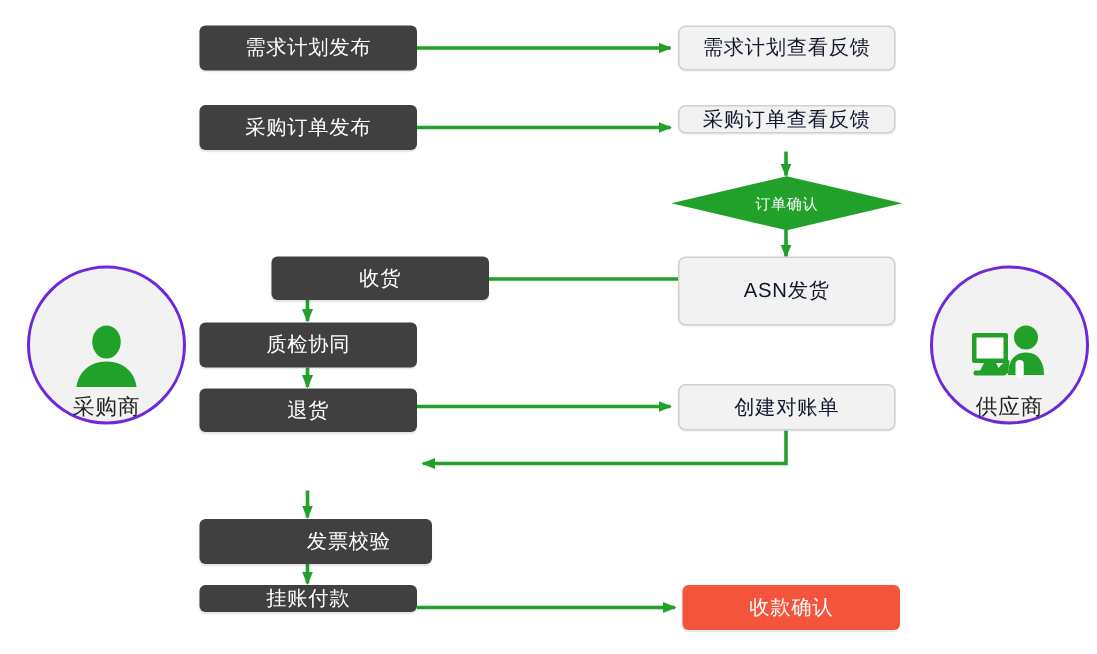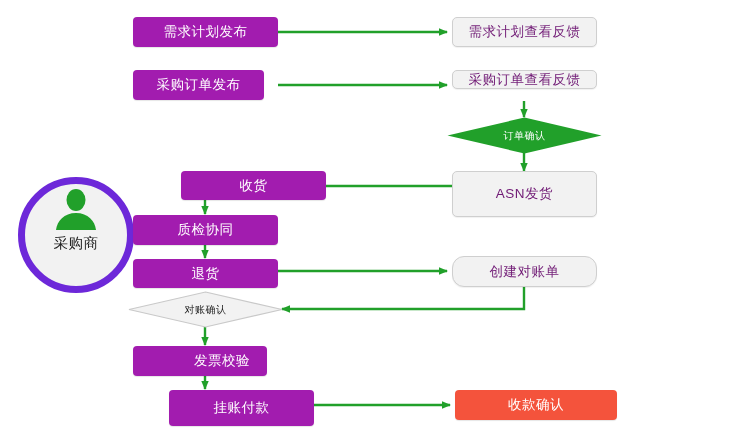--- a/index.html
+++ b/index.html
@@ -31,28 +31,28 @@
     display: flex;
     align-items: center;
     justify-content: center;
     text-align: center;
     font-size: 13.5px;
     letter-spacing: .5px;
     line-height: 1;
     z-index: 3;
   }
   .node.green {
-    background: #a21caf;
+    background: #404040;
     color: #ffffff;
     border-radius: 4px;
     box-shadow: 0 1px 1px rgba(0,0,0,.10);
   }
   .node.plain {
     background: #f2f2f2;
-    color: #701a75;
+    color: #0f172a;
     border: 1px solid #cfcfcf;
     border-radius: 5px;
     box-shadow: 0 1px 1px rgba(0,0,0,.06);
   }
   .node.red {
     background: #f4533c;
     color: #ffffff;
     border-radius: 4px;
     box-shadow: 0 1px 1px rgba(0,0,0,.10);
   }
@@ -79,25 +79,25 @@
   .diamond.plain .dlabel { color: #222222; }
   .diamond svg { display: block; }
 
   
   .actor {
     position: absolute;
     width: 102px;
     height: 102px;
     border-radius: 50%;
     background: #f2f2f2;
-    border: 7px solid #6d28d9;
+    border: 2px solid #6d28d9;
     display: flex;
     flex-direction: column;
     align-items: center;
-    justify-content: flex-start;
+    justify-content: flex-end;
     z-index: 3;
   }
   .actor .glyph {
     width: 54px;
     height: 44px;
     display: flex;
     align-items: flex-end;
     justify-content: center;
     margin-top: 2px;
   }
@@ -157,52 +157,63 @@
   <div class="actor" style="left:18px; top:177px;">
     <span class="glyph">
       <svg width="48" height="42" viewBox="0 0 48 42" xmlns="http://www.w3.org/2000/svg">
         <ellipse cx="24" cy="12" rx="9.5" ry="11" fill="#21a02a"></ellipse>
         <path d="M24 25 C12 25 5 33 4 42 L44 42 C43 33 36 25 24 25 z" fill="#21a02a"></path>
       </svg>
     </span>
     <span class="aname">采购商</span>
   </div>
 
+  <div class="actor" style="left:620px; top:177px;">
+    <span class="glyph">
+      <svg width="54" height="42" viewBox="0 0 54 42" xmlns="http://www.w3.org/2000/svg">
+
+        <rect x="2" y="6" width="24" height="20" rx="1.5" fill="#21a02a"></rect>
+        <rect x="5" y="9" width="18" height="14" fill="#ffffff"></rect>
+        <path d="M10 26 L18 26 L21 32 L7 32 z" fill="#21a02a"></path>
+        <rect x="3" y="31" width="22" height="3.4" rx="1.6" fill="#21a02a"></rect>
+
+        <circle cx="38" cy="9" r="8" fill="#21a02a"></circle>
+        <path d="M38 19 C30 19 26 25 26 34 L50 34 C50 25 46 19 38 19 z" fill="#21a02a"></path>
+        <path d="M27 24 C22 26 19 29 18 33 L26 33 z" fill="#21a02a"></path>
+        <rect x="31" y="24" width="5.5" height="12" rx="2.6" fill="#ffffff"></rect>
+      </svg>
+    </span>
+    <span class="aname">供应商</span>
+  </div>
 
   <div class="node green" style="left:133px; top:17px;  width:145px; height:30px;">需求计划发布</div>
 
-  <div class="node green" style="left:133px; top:70px;  width:131px; height:30px;">采购订单发布</div>
+  <div class="node green" style="left:133px; top:70px;  width:145px; height:30px;">采购订单发布</div>
 
   <div class="node green" style="left:133px; top:171px; width:145px; height:29px;margin-left:48px;">收货</div>
 
   <div class="node green" style="left:133px; top:215px; width:145px; height:30px;">质检协同</div>
 
   <div class="node green" style="left:133px; top:259px; width:145px; height:29px;">退货</div>
 
-  <div class="node green" style="left:133px; top:346px; width:134px; height:30px;padding-left:44px;">发票校验</div>
-
-  <div class="node green" style="left:133px; top:390px; width:145px; height:36px;margin-left:36px;">挂账付款</div>
-
-  <div class="diamond plain" style="left:128px; top:291px; width:155px; height:37px;">
-    <svg width="155" height="37" viewBox="0 0 155 37" xmlns="http://www.w3.org/2000/svg">
-      <polygon points="77.5,1 154,18.5 77.5,36 1,18.5" fill="#f2f2f2" stroke="#c9c9c9" stroke-width="1.2"></polygon>
-    </svg>
-    <span class="dlabel">对账确认</span>
-  </div>
+  <div class="node green" style="left:133px; top:346px; width:155px; height:30px;padding-left:44px;">发票校验</div>
+
+  <div class="node green" style="left:133px; top:390px; width:145px; height:18px;">挂账付款</div>
+
 
   <div class="node plain" style="left:452px; top:17px;  width:145px; height:30px;">需求计划查看反馈</div>
 
   <div class="node plain" style="left:452px; top:70px;  width:145px; height:19px;">采购订单查看反馈</div>
 
   <div class="diamond green" style="left:447px; top:117px; width:155px; height:37px;">
     <svg width="155" height="37" viewBox="0 0 155 37" xmlns="http://www.w3.org/2000/svg">
       <polygon points="77.5,0.5 154.5,18.5 77.5,36.5 0.5,18.5" fill="#21a02a"></polygon>
     </svg>
     <span class="dlabel">订单确认</span>
   </div>
 
   <div class="node plain" style="left:452px; top:171px; width:145px; height:46px;">ASN发货</div>
 
-  <div class="node plain" style="left:452px; top:256px; width:145px; height:31px;border-radius:12px;">创建对账单</div>
-
-  <div class="node red" style="left:455px; top:390px; width:162px; height:30px;">收款确认</div>
+  <div class="node plain" style="left:452px; top:256px; width:145px; height:31px;">创建对账单</div>
+
+  <div class="node red" style="left:455px; top:390px; width:145px; height:30px;">收款确认</div>
 
 </div>
 
 </body></html>

